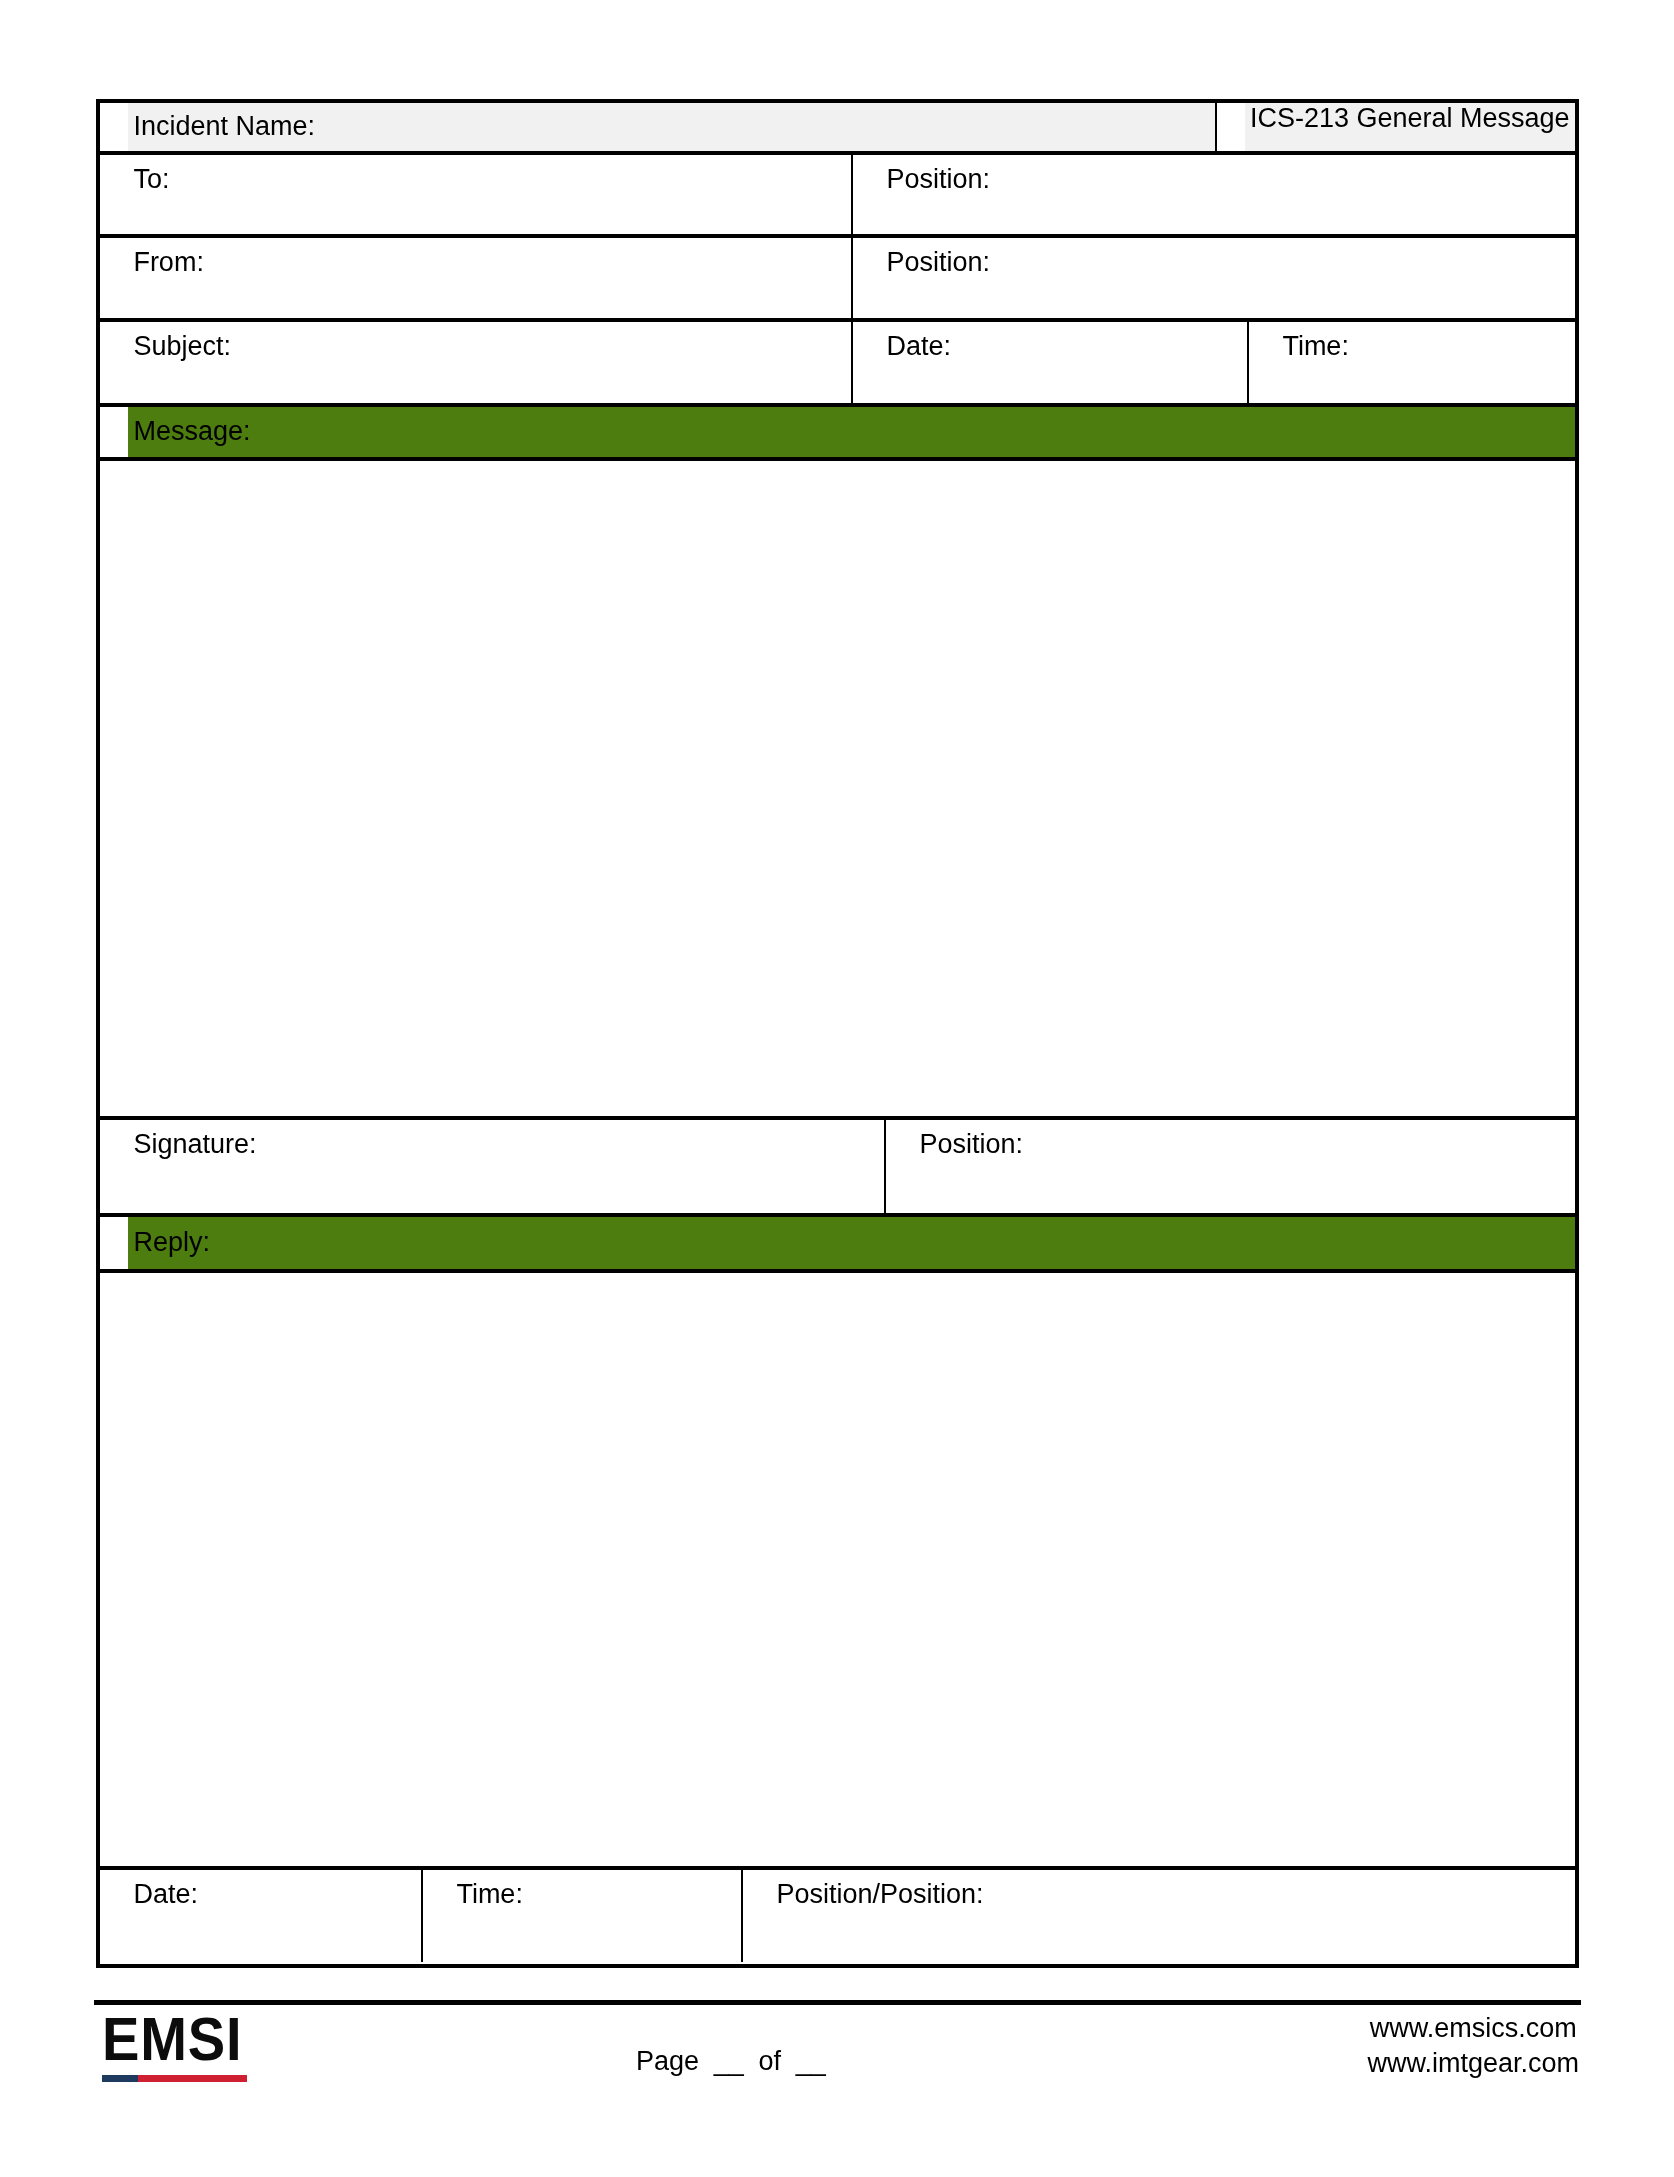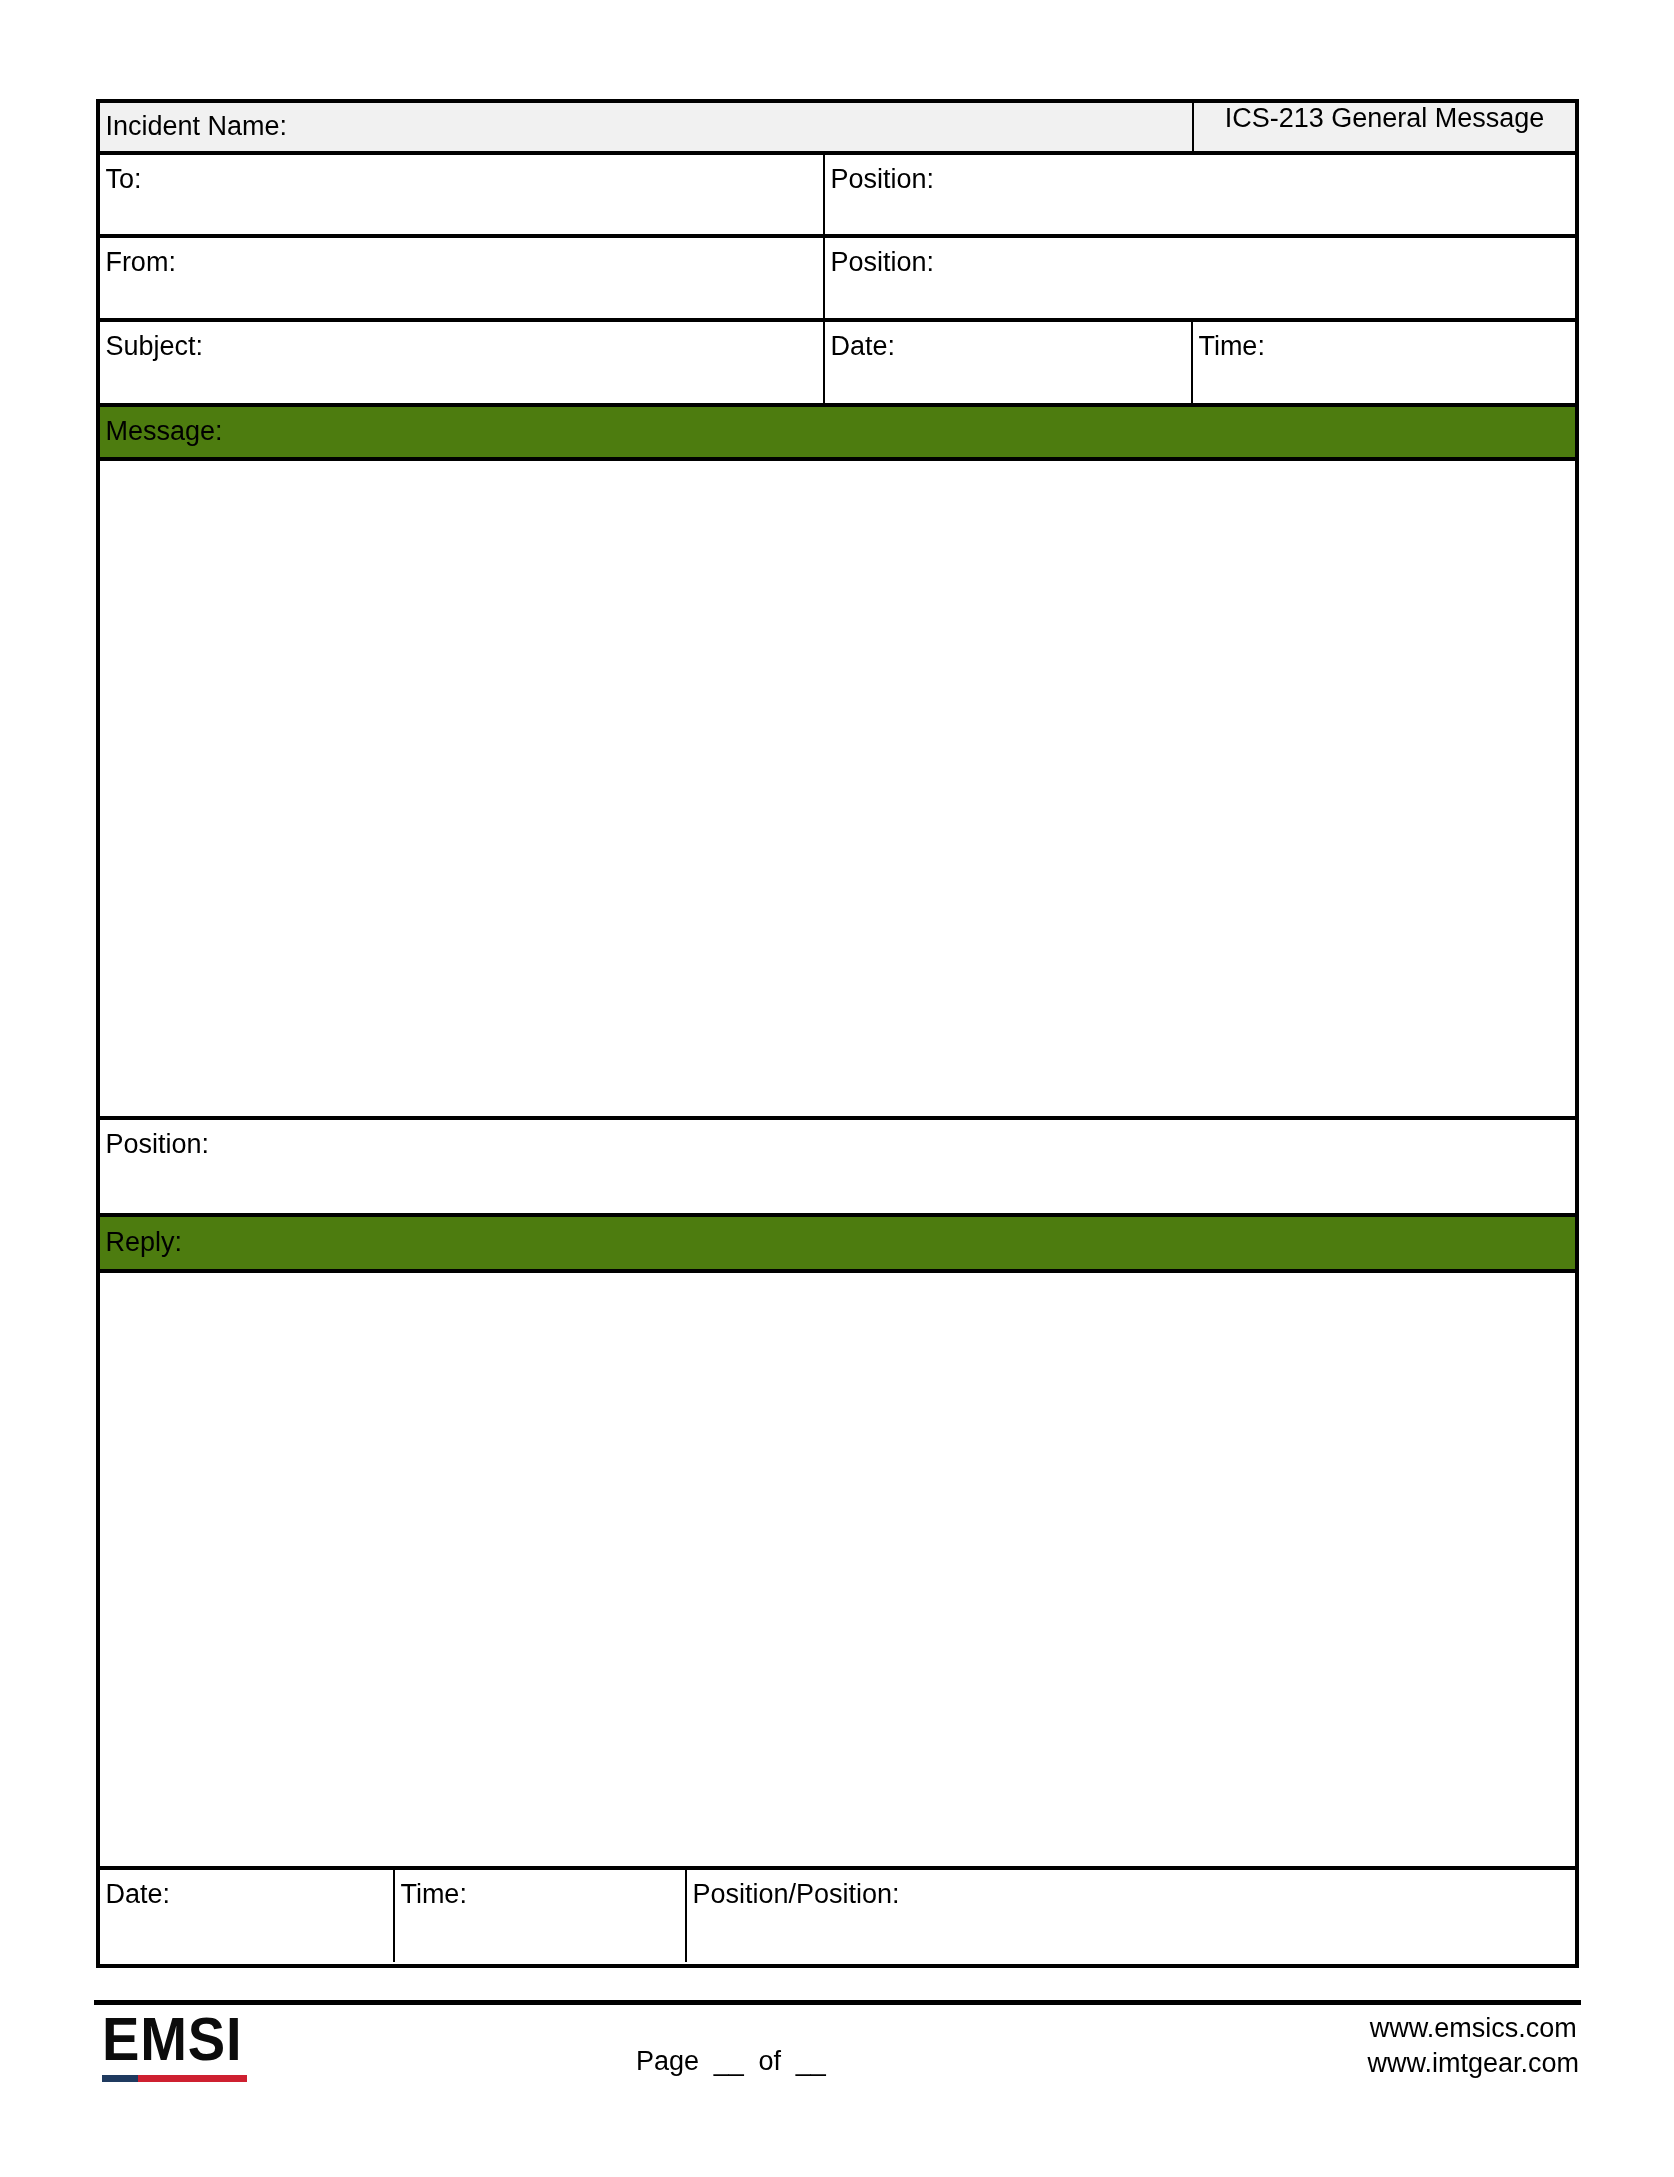--- a/index.html
+++ b/index.html
@@ -25,21 +25,21 @@
   .r3 { height:84px; }
   .r4 { height:85px; }
   .r5 { height:54px; }
   .r6 { height:659px; }
   .r7 { height:97px; }
   .r8 { height:56px; }
   .r9 { height:597px; }
   .r10 { height:92px; }
   .cell {
     position:relative; display:flex; align-items:flex-start;
-    padding:9px 5.4px; font-size:27px; line-height:1.15;
+    padding:9px 5.4px; font-size:27px; line-height:1.15;margin-left:28px;
   }
   .cell.vcenter { align-items:center; padding-top:0; padding-bottom:0; }
   .br { border-right:2.7px solid #000; }
   .gray  { background:#f1f1f1; }
   .gray2 { background:#4d7c0f; }
   .flex1 { flex:1; }
   .w1221 { width:1094px; }
   .w810  { width:725px; }
   .w411  { width:368px; }
   .w846  { width:758px; }
@@ -133,20 +133,24 @@
       </div>
     </div>
 
     <div class="row r6">
       <div class="area">
         <span></span>
       </div>
     </div>
 
     <div class="row r7">
+      <div class="cell br w846">
+        <span class="lbl">Signature:</span>
+        <span class="val"></span>
+      </div>
       <div class="cell flex1">
         <span class="lbl">Position:</span>
         <span class="val"></span>
       </div>
     </div>
 
     <div class="row r8">
       <div class="cell vcenter gray2 flex1">
         <span class="lbl">Reply:</span>
       </div>

